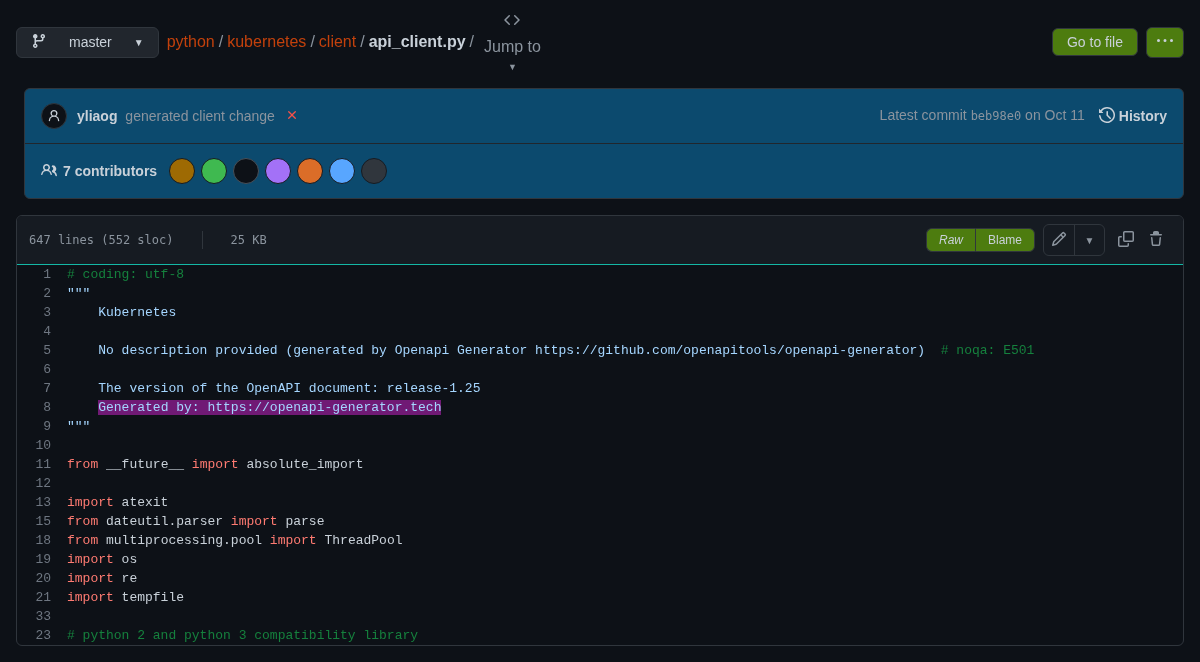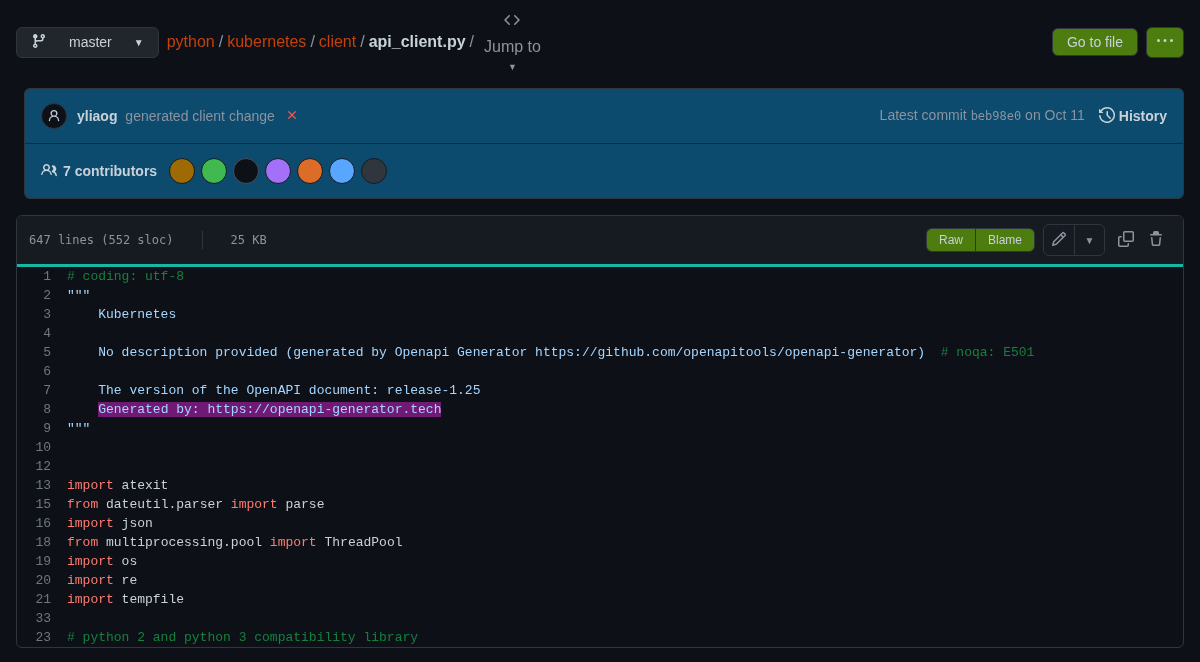--- a/index.html
+++ b/index.html
@@ -128,31 +128,31 @@
     margin: 16px;
     border: 1px solid #30363d;
     border-radius: 6px;
     overflow: hidden;
   }
   .file-header {
     display: flex;
     align-items: center;
     padding: 8px 12px;
     background: #161b22;
-    border-bottom: 3px solid #14b8a6;
+    border-bottom: 1px solid #14b8a6;
     font-size: 12px;
     color: #8b949e;
     font-family: ui-monospace, SFMono-Regular, Menlo, Consolas, monospace;
     gap: 28px;
   }
   .file-header .divider { width: 1px; height: 18px; background: #30363d; }
   .file-header-actions { display: flex; gap: 0; align-items: center; }
   .btngrp { display: flex; }
   .btngrp .btn { border-radius: 0; border-right: none; padding: 4px 12px; font-size: 12px; }
-  .btngrp .btn:first-child { border-radius: 6px 0 0 6px; }
+  .btngrp .btn:first-child { border-radius: 6px 0 0 6px; font-style: italic; }
   .btngrp .btn:last-child { border-radius: 0 6px 6px 0; border-right: 1px solid #30363d; }
   .iconbtn {
     width: 30px; height: 30px;
     display: inline-flex;
     align-items: center;
     justify-content: center;
     border: none;
     background: none;
     color: #8b949e;
     cursor: pointer;
@@ -363,36 +363,36 @@
       </div>
       <div class="code-row">
         <div class="ln">9</div>
         <div class="lc"><span class="tok-str">"""</span></div>
       </div>
       <div class="code-row">
         <div class="ln">10</div>
         <div class="lc">&nbsp;</div>
       </div>
       <div class="code-row">
+        <div class="ln">11</div>
+        <div class="lc"><span class="tok-kw">from</span><span class="tok-mod"> __future__ </span><span class="tok-kw">import</span><span class="tok-mod"> absolute_import</span></div>
+      </div>
+      <div class="code-row">
         <div class="ln">12</div>
         <div class="lc">&nbsp;</div>
       </div>
       <div class="code-row">
         <div class="ln">13</div>
         <div class="lc"><span class="tok-kw">import</span><span class="tok-mod"> atexit</span></div>
       </div>
       <div class="code-row">
         <div class="ln">15</div>
         <div class="lc"><span class="tok-kw">from</span><span class="tok-mod"> dateutil.parser </span><span class="tok-kw">import</span><span class="tok-mod"> parse</span></div>
       </div>
       <div class="code-row">
-        <div class="ln">16</div>
-        <div class="lc"><span class="tok-kw">import</span><span class="tok-mod"> json</span></div>
-      </div>
-      <div class="code-row">
         <div class="ln">18</div>
         <div class="lc"><span class="tok-kw">from</span><span class="tok-mod"> multiprocessing.pool </span><span class="tok-kw">import</span><span class="tok-mod"> ThreadPool</span></div>
       </div>
       <div class="code-row">
         <div class="ln">19</div>
         <div class="lc"><span class="tok-kw">import</span><span class="tok-mod"> os</span></div>
       </div>
       <div class="code-row">
         <div class="ln">20</div>
         <div class="lc"><span class="tok-kw">import</span><span class="tok-mod"> re</span></div>

